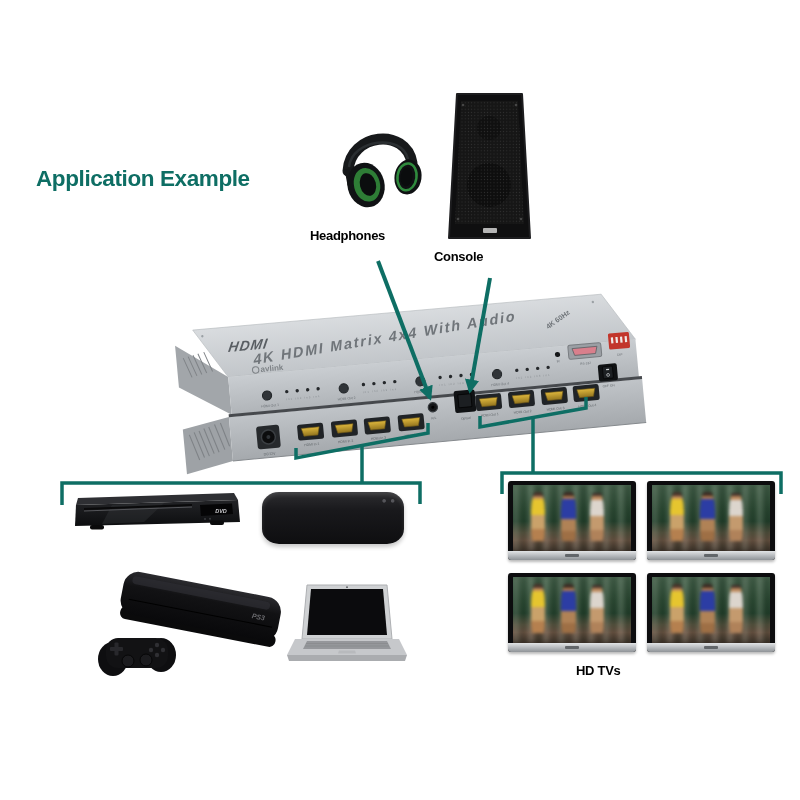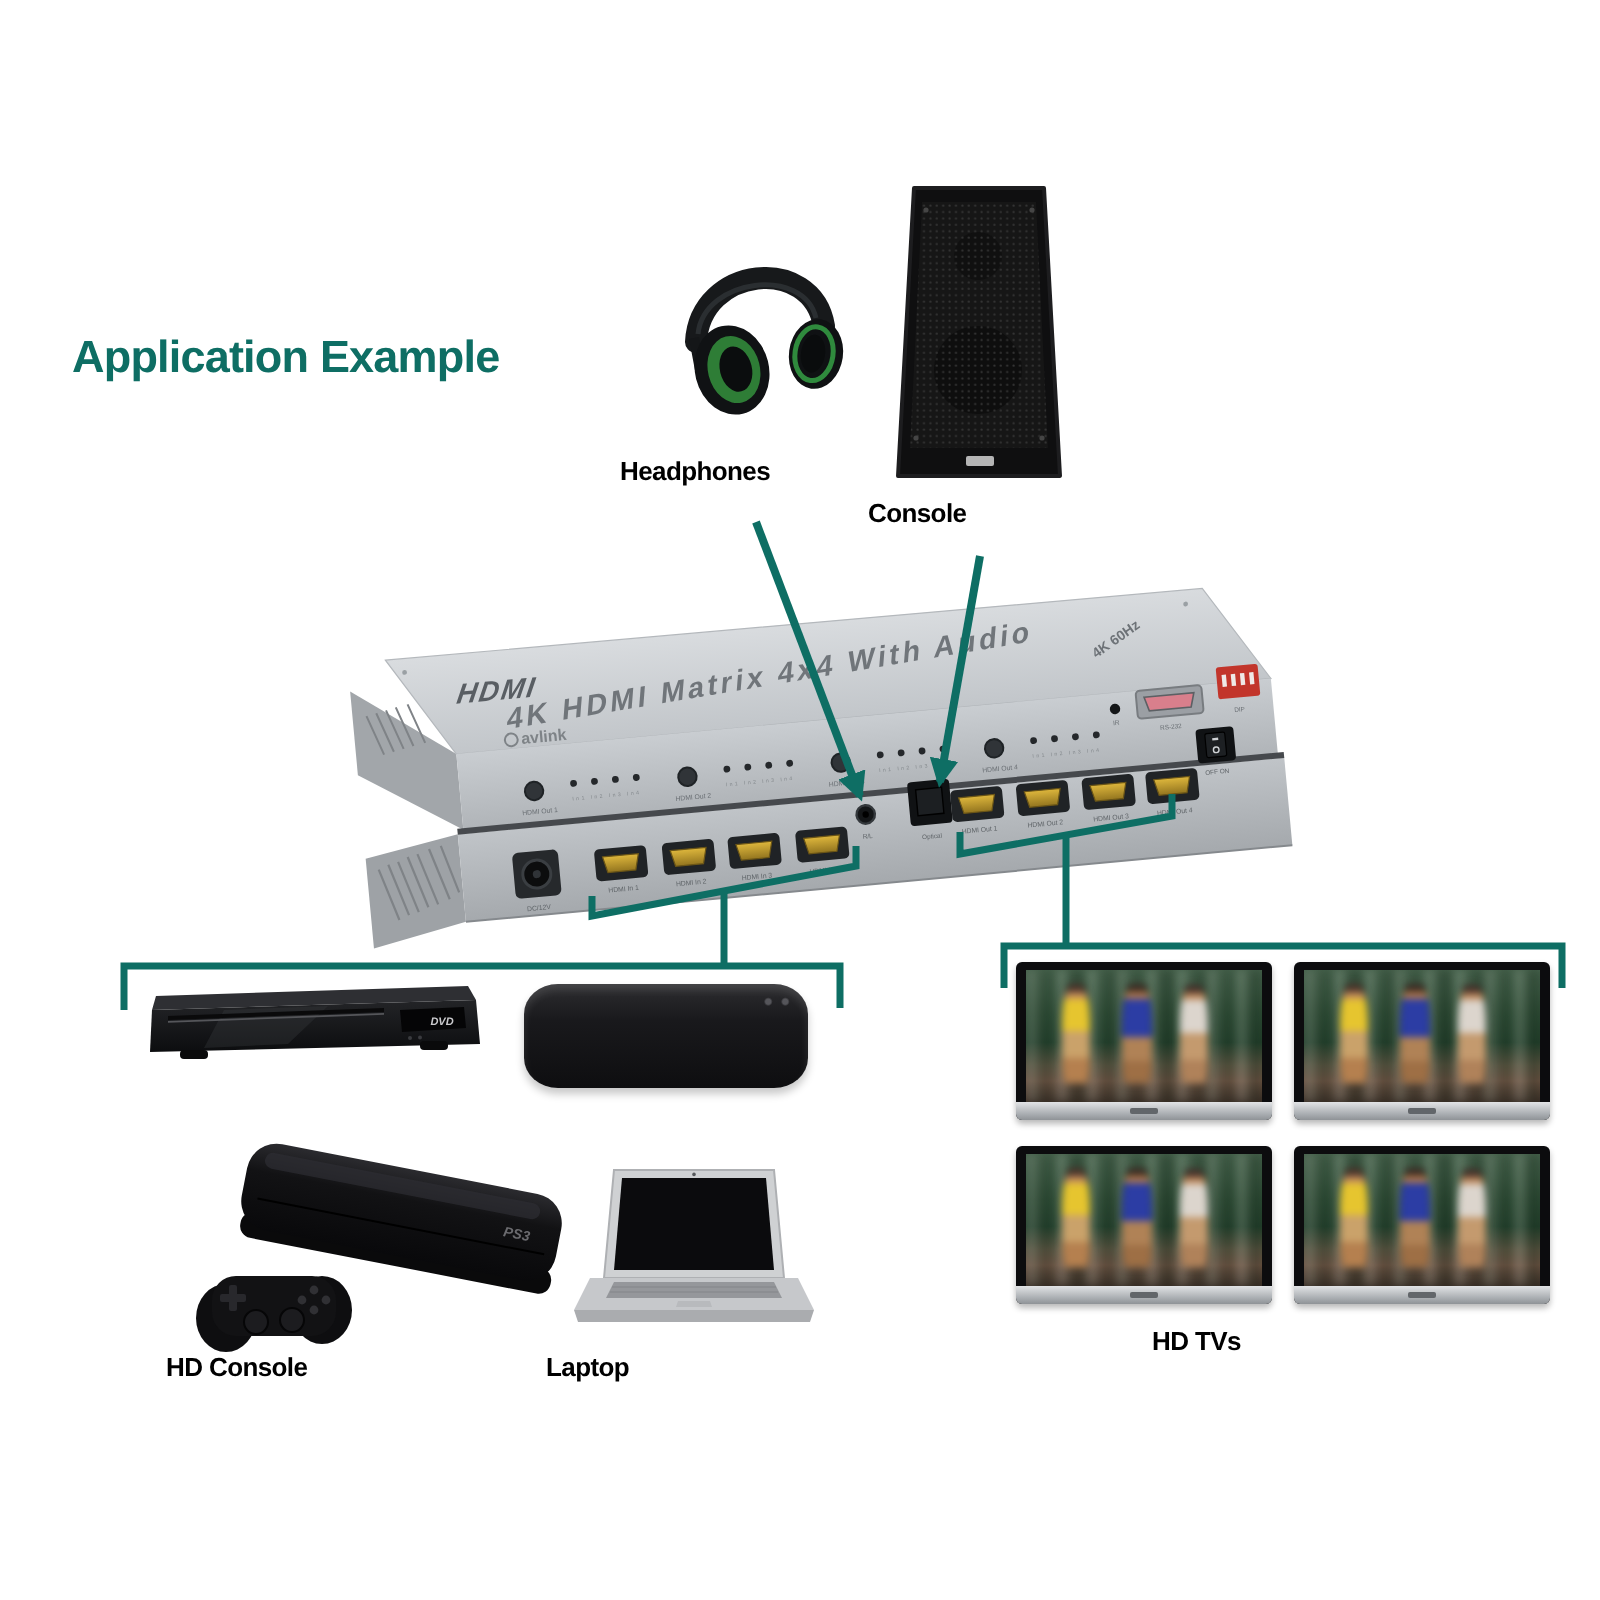--- a/index.html
+++ b/index.html
@@ -286,33 +286,31 @@
       <circle cx="48" cy="95" r="6" fill="#1c1c1f" stroke="#060607"></circle>
       <circle cx="66" cy="94" r="6" fill="#1c1c1f" stroke="#060607"></circle>
       <rect x="30" y="81" width="13" height="4" rx="1" fill="#28282c"></rect>
       <rect x="34.5" y="76.5" width="4" height="13" rx="1" fill="#28282c"></rect>
       <circle cx="77" cy="79" r="2.2" fill="#303034"></circle>
         <circle cx="83" cy="84" r="2.2" fill="#303034"></circle>
       <circle cx="77" cy="89" r="2.2" fill="#303034"></circle>
         <circle cx="71" cy="84" r="2.2" fill="#303034"></circle>
     </g>
   </svg>
-  <div class="lbl" style="left:83px;top:676px;width:160px">HD Console</div>
 
   <svg class="fig" style="left:283px;top:583px" width="128" height="92" viewBox="0 0 128 92">
     <polygon points="24,2 104,2 109,56 19,56" fill="#cfd1d3" stroke="#aeb0b3" stroke-width="1"></polygon>
     <polygon points="28,6 100,6 104,52 24,52" fill="#0b0b0d"></polygon>
     <circle cx="64" cy="4.2" r="0.9" fill="#55585b"></circle>
     <polygon points="12,56 116,56 124,72 4,72" fill="#c6c8cb"></polygon>
     <polygon points="24,58 104,58 108,66 20,66" fill="#95979b"></polygon>
     <path d="M23,60.5 L105,60.5 M22,63 L106,63" stroke="#84868a" stroke-width="0.6"></path>
     <polygon points="56,67.5 72,67.5 73,70.5 55,70.5" fill="#b8babd"></polygon>
     <polygon points="4,72 124,72 122,78 6,78" fill="#aaacaf"></polygon>
   </svg>
-  <div class="lbl" style="left:273px;top:676px;width:120px">Laptop</div>
 
   <div class="tv" style="left:508px;top:481px">
     <div class="tv-screen">
       <div class="runner runner-y"></div>
       <div class="runner runner-b"></div>
       <div class="runner runner-w"></div>
     </div>
     <div class="tv-base"></div>
   </div>
   <div class="tv" style="left:647px;top:481px">

